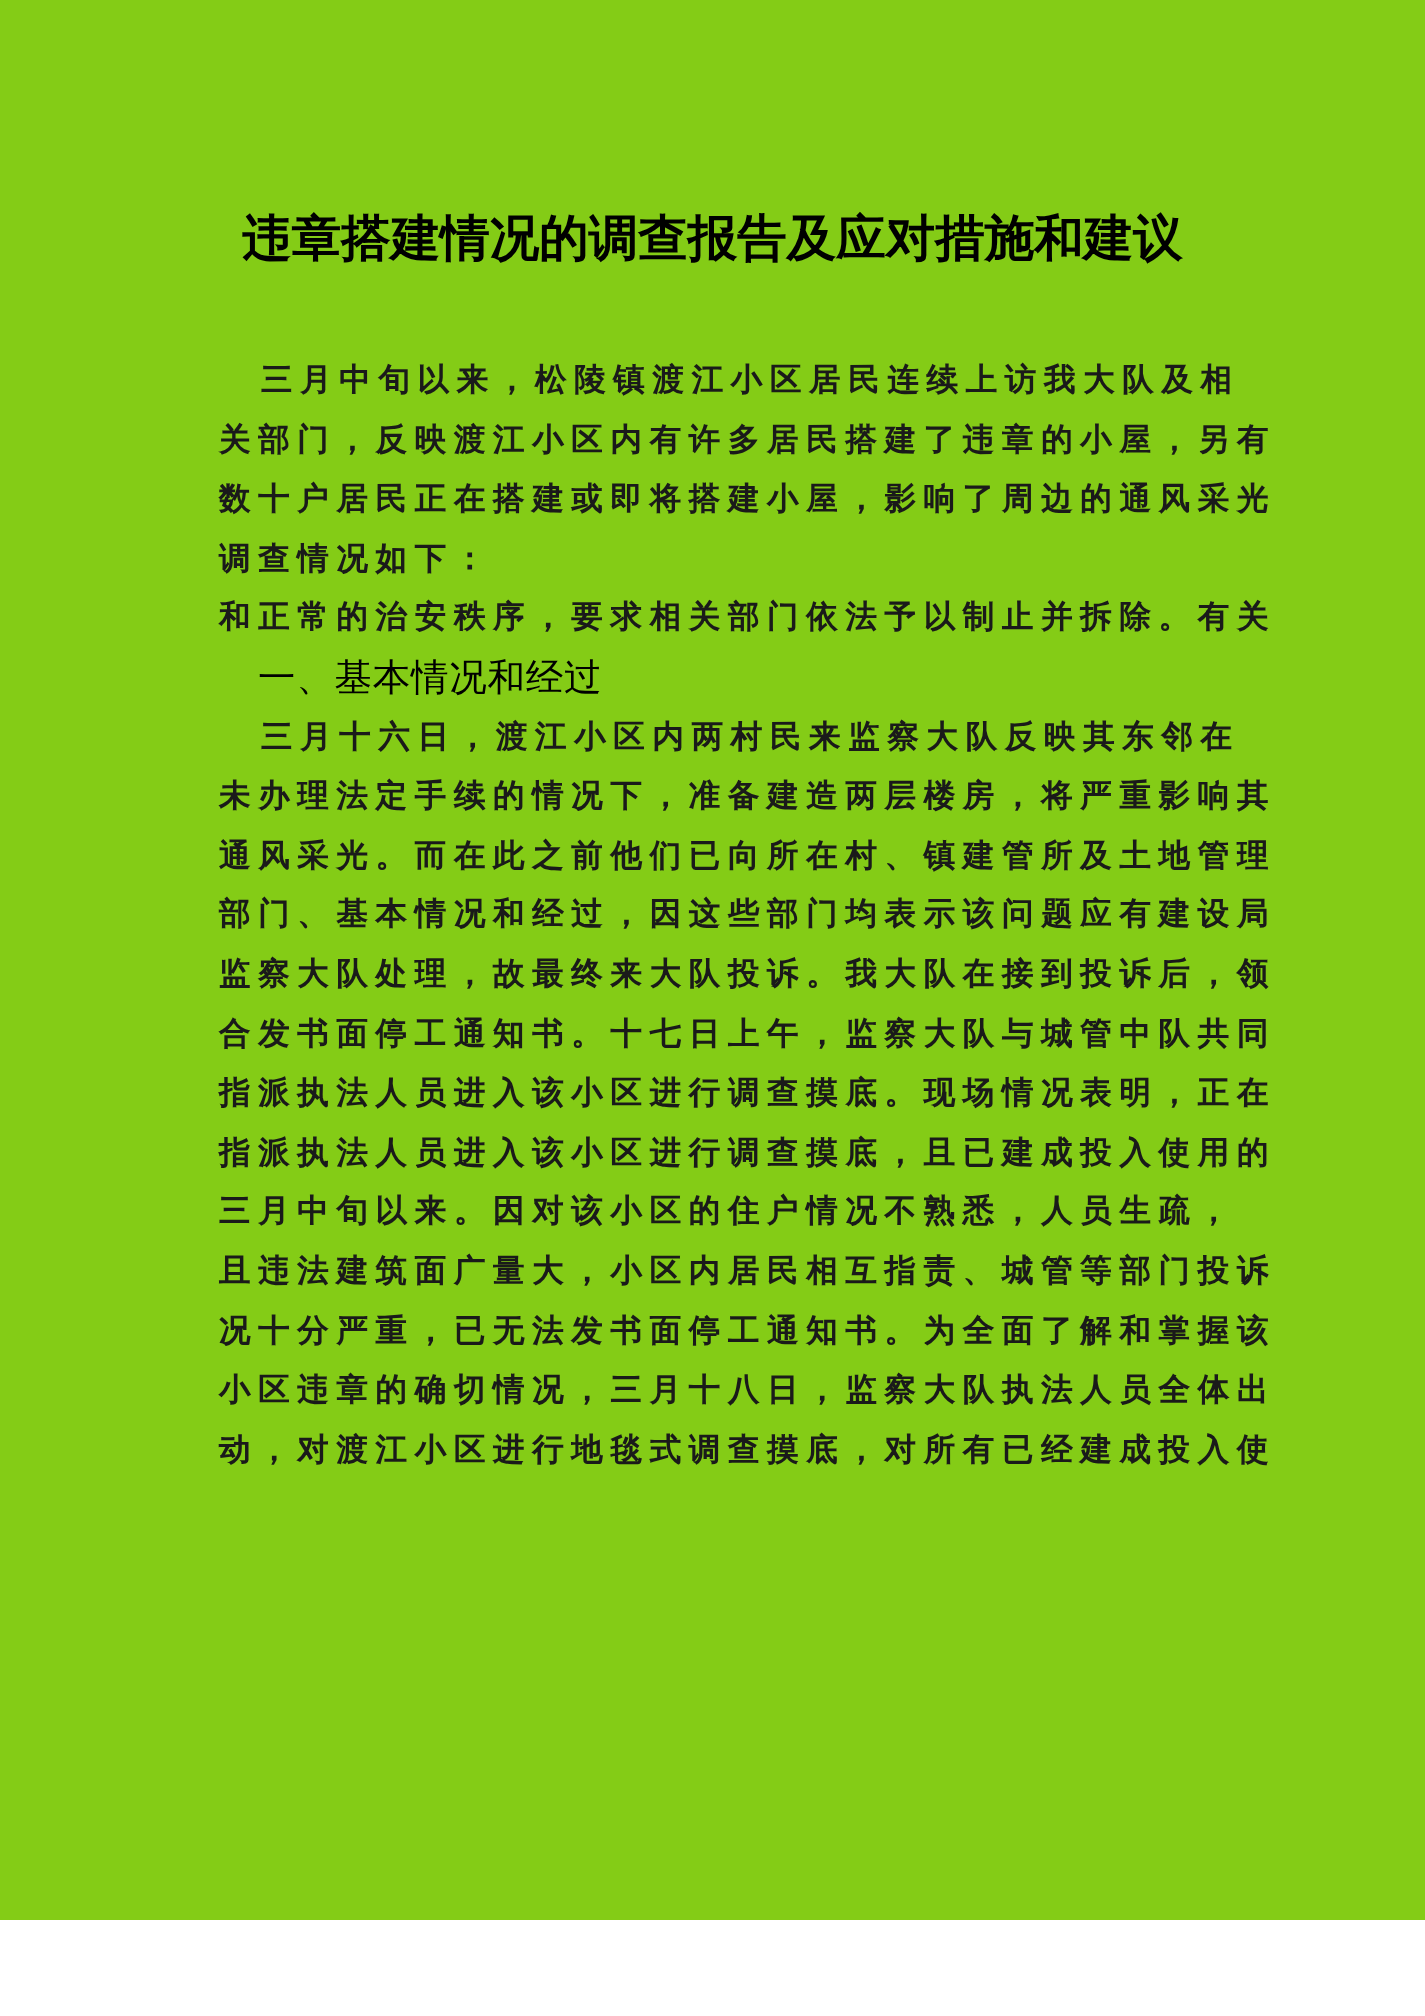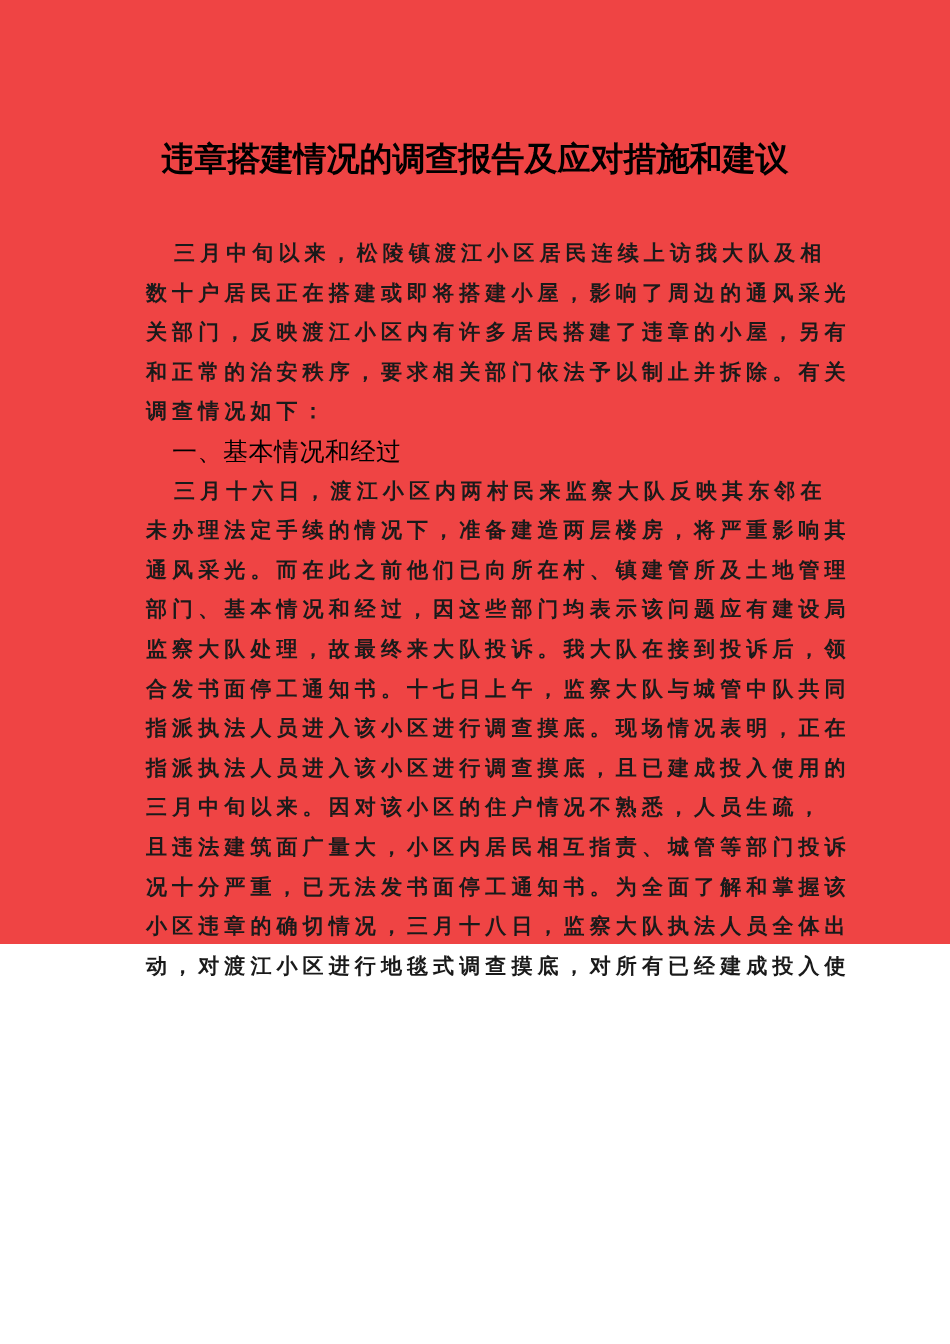--- a/index.html
+++ b/index.html
@@ -13,22 +13,22 @@
       position: relative;
       overflow: hidden;
       font-family: "DejaVu Sans", "Liberation Sans", sans-serif;
       color: #111111;
     }
     .page {
       position: absolute;
       left: 0;
       top: 0;
       width: 950px;
-      height: 944px;
-      background: #ef4444;
+      height: 1280px;
+      background: #84cc16;
     }
     .title {
       position: absolute;
       left: 0;
       top: 137px;
       width: 950px;
       text-align: center;
       font-family: "DejaVu Serif", "Liberation Serif", serif;
       font-weight: bold;
       font-size: 33px;
@@ -69,24 +69,24 @@
 <body>
 
 <div class="page">
 
   <div class="title">违章搭建情况的调查报告及应对措施和建议</div>
 
   <div class="body-text">
 
     <div>
       <div class="line indent">三月中旬以来，松陵镇渡江小区居民连续上访我大队及相</div>
+      <div class="line">关部门，反映渡江小区内有许多居民搭建了违章的小屋，另有</div>
       <div class="line">数十户居民正在搭建或即将搭建小屋，影响了周边的通风采光</div>
-      <div class="line">关部门，反映渡江小区内有许多居民搭建了违章的小屋，另有</div>
+      <div class="line">调查情况如下：</div>
       <div class="line">和正常的治安秩序，要求相关部门依法予以制止并拆除。有关</div>
-      <div class="line">调查情况如下：</div>
     </div>
 
     <div class="heading">一、基本情况和经过</div>
 
     <div>
       <div class="line indent">三月十六日，渡江小区内两村民来监察大队反映其东邻在</div>
       <div class="line">未办理法定手续的情况下，准备建造两层楼房，将严重影响其</div>
       <div class="line">通风采光。而在此之前他们已向所在村、镇建管所及土地管理</div>
       <div class="line">部门、基本情况和经过，因这些部门均表示该问题应有建设局</div>
       <div class="line">监察大队处理，故最终来大队投诉。我大队在接到投诉后，领</div>

